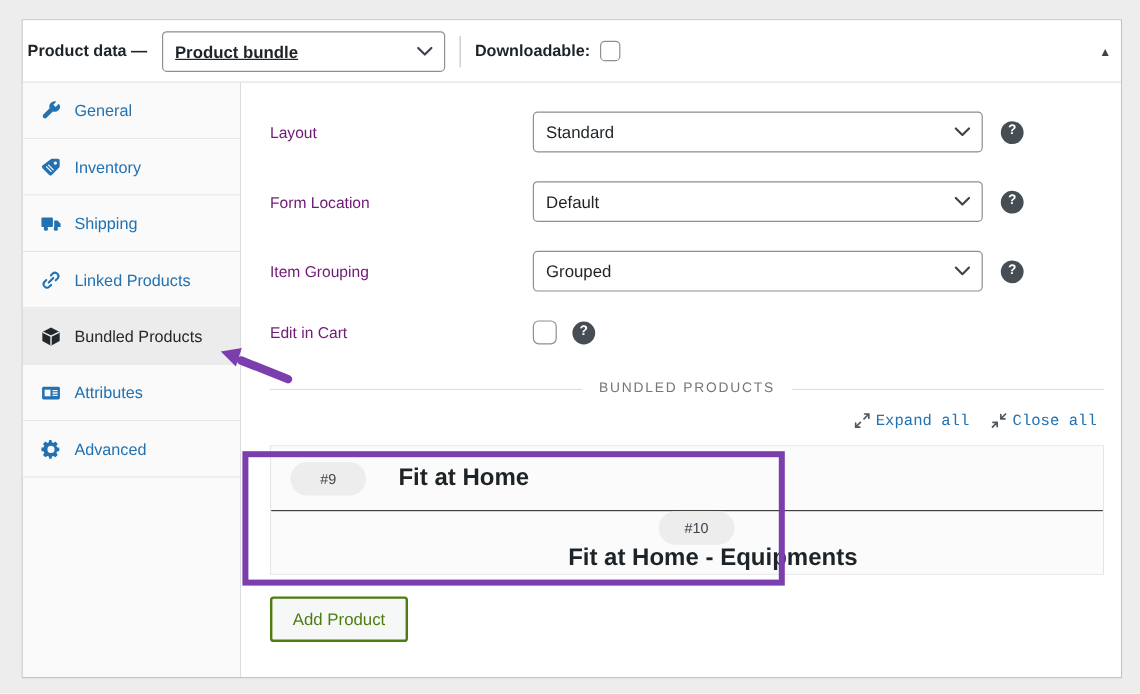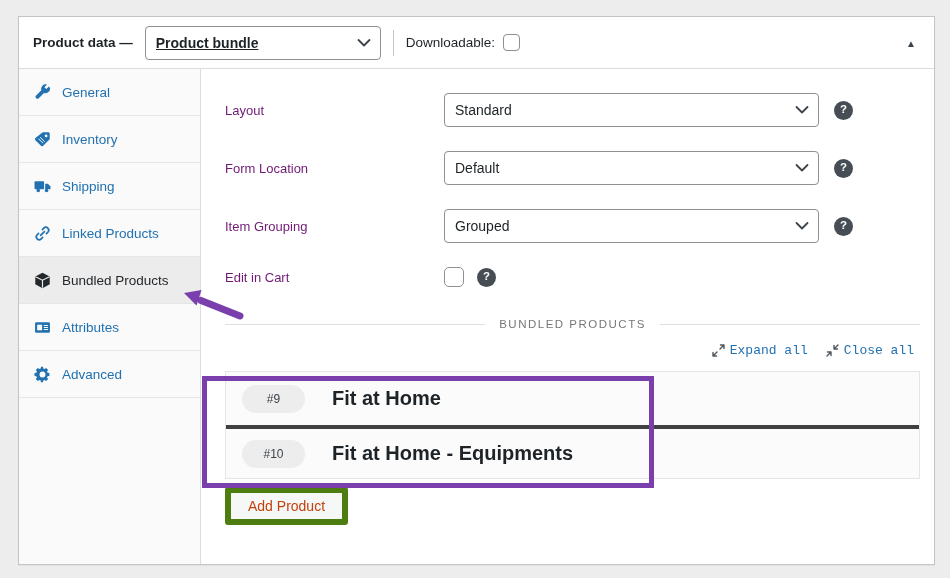--- a/index.html
+++ b/index.html
@@ -13,39 +13,39 @@
   }
   
   .metabox {
     position:absolute; left:18px; top:16px; width:917px; height:549px;
     background:#fff; border:1px solid #c3c4c7;
     box-shadow:0 1px 1px rgba(0,0,0,.04);
     display:flex; flex-direction:column;
   }
   .mb-header {
     height:52px; flex:0 0 52px; border-bottom:1px solid #dcdcde;
-    display:flex; align-items:center; padding:0 14px; gap:12px;
+    display:flex; align-items:center; padding:0 4px; gap:12px;
     background:#fff;
   }
   .mb-title { font-size:13.5px; font-weight:bold; color:#1d2327; white-space:nowrap; }
   .select-wrap { position:relative; display:inline-block; }
   .select-wrap .chev {
     position:absolute; right:10px; top:50%; transform:translateY(-50%);
     pointer-events:none; color:#3c434a;
   }
   select.wp-select {
     appearance:none; -webkit-appearance:none;
     border:1px solid #8c8f94; border-radius:4px; background:#fff;
     height:34px; padding:0 30px 0 10px; font-size:14px; color:#1d2327;
     font-family:"Liberation Sans", sans-serif; width:100%;
   }
   .type-select-wrap { width:236px; }
   select.type-select { font-weight:bold;text-decoration:underline; }
   .hdr-divider { width:1px; height:26px; background:#c3c4c7; }
-  .hdr-label { font-size:13.5px; font-weight:normal; color:#1d2327; margin-right:-4px; }
+  .hdr-label { font-size:13.5px; font-weight:bold; color:#1d2327; margin-right:-4px; }
   input.wp-check {
     appearance:none; -webkit-appearance:none;
     width:17px; height:17px; border:1px solid #8c8f94; border-radius:4px;
     background:#fff; cursor:pointer;
   }
   .hdr-spacer { flex:1; }
   .toggle-btn { background:none; border:none; cursor:pointer; padding:4px; }
   .toggle-btn .tri { font-size:10px; color:#3c434a; line-height:1; }
 
   
@@ -92,31 +92,31 @@
     display:inline-flex; align-items:center; gap:5px; color:#2271b1;
     font-size:13px; text-decoration:none; cursor:pointer; font-weight:500;font-family:Liberation Mono, monospace;
   }
   .tool-link svg { color:#50575e; }
 
   .products { border:1px solid #e5e5e5; }
   .p-row {
     height:53px; background:#fbfbfb; display:flex; align-items:center;
     padding-left:16px; cursor:pointer;
   }
-  .p-row + .p-row { border-top:4px solid #404040; }
+  .p-row + .p-row { border-top:1px solid #404040;flex-direction:column; }
   .p-badge {
     background:#ededed; color:#3c434a; font-size:12px; border-radius:15px;
     padding:7px 0; width:63px; text-align:center;
   }
   .p-title { font-size:20px; font-weight:bold; color:#1d2327; margin-left:27px; }
 
   .add-btn {
-    margin-top:8px; height:38px; padding:0 17px;
-    background:#f6f7f7; border:6px solid #4d7c0f; border-radius:3px;
-    color:#c2410c; font-size:14px; font-family:"Liberation Sans", sans-serif;
+    margin-top:18px; height:38px; padding:0 17px;
+    background:#f6f7f7; border:2px solid #4d7c0f; border-radius:3px;
+    color:#4d7c0f; font-size:14px; font-family:"Liberation Sans", sans-serif;
     cursor:pointer;
   }
 
   
   .ann-rect {
     position:absolute; left:202px; top:376px; width:452px; height:112px;
     border:5px solid #7b3fad; pointer-events:none; z-index:20;
   }
   .ann-arrow {
     position:absolute; left:0; top:0; width:950px; height:578px;

